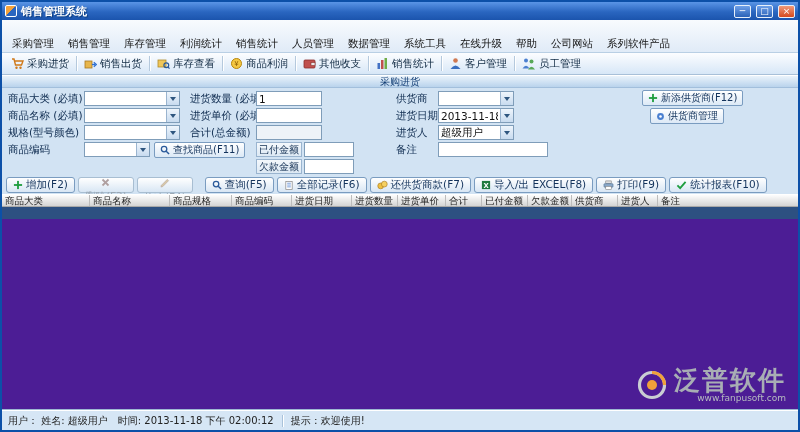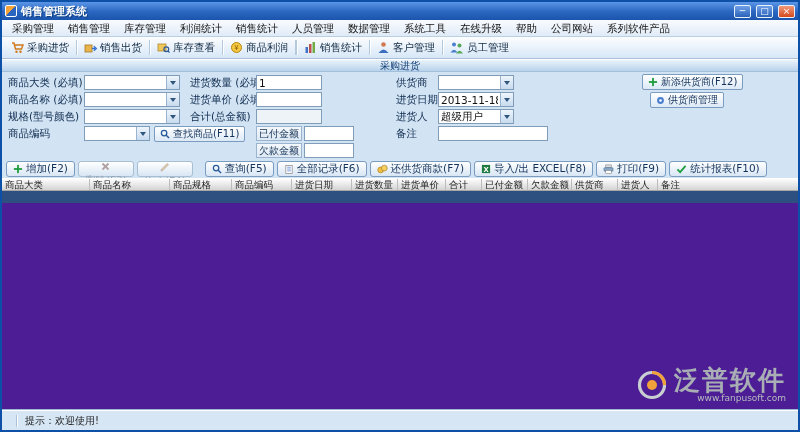--- a/index.html
+++ b/index.html
@@ -7,21 +7,21 @@
   .window { width:800px; height:432px; display:flex; flex-direction:column; border:2px solid #0c50a8; background:#d2e3f3; }
 
   
   .titlebar { height:18px; background:linear-gradient(#5a95e6,#2a66c0 55%,#1b54ad); display:flex; align-items:center; padding:0 3px; gap:4px; flex:0 0 18px; }
   .app-icon { width:12px; height:12px; background:linear-gradient(135deg,#f3a23c 50%,#2a66c0 50%); border:1px solid #fff; border-radius:2px; }
   .title-text { color:#fff; font-size:11px; font-weight:bold; text-shadow:1px 1px 1px #0a3a7a; flex:1; white-space:nowrap; }
   .win-btn { width:17px; height:13px; border:1px solid #e8f0fa; border-radius:2px; font-size:9px; line-height:11px; text-align:center; color:#fff; background:linear-gradient(#6fa0e8,#2a62b8); margin-left:1px; }
   .win-btn.close { background:linear-gradient(#f09a7a,#d4491e); }
 
   
-  .menubar { height:15px; flex:0 0 15px; background:linear-gradient(#f8fbfe,#e0ebf7); display:flex; align-items:center; padding:8px 3px; border-bottom:1px solid #b9cfe4; }
+  .menubar { height:15px; flex:0 0 15px; background:linear-gradient(#f8fbfe,#e0ebf7); display:flex; align-items:flex-start; padding:16px 3px; border-bottom:1px solid #b9cfe4; }
   .menu-item { font-size:10.5px; color:#141414; padding:0 7px; line-height:15px; white-space:nowrap; }
 
   
   .toolbar { height:22px; flex:0 0 22px; background:linear-gradient(#fcfdff,#d7e7f7); border-bottom:1px solid #a8c0d8; display:flex; align-items:stretch; padding:0 2px; }
   .tool-btn { display:flex; align-items:center; gap:3px; padding:0 7px; font-size:10.5px; color:#102a43; white-space:nowrap; }
   .tool-sep { width:1px; background:#b5c9dd; margin:3px 0; box-shadow:1px 0 0 #ffffff; }
 
   
   .content { flex:1; display:flex; flex-direction:column; background:#d2e3f3; }
   .strip { height:13px; flex:0 0 13px; background:linear-gradient(#eaf3fb,#b9d3ec); border-top:1px solid #fff; border-bottom:1px solid #a2bfdc; font-size:10px; color:#123d74; text-align:center; line-height:12px; }
@@ -126,20 +126,29 @@
     <span class="tool-btn">
       <span>
           <svg width="13" height="13" viewBox="0 0 13 13">
             <circle cx="6.5" cy="6.5" r="5" fill="#f5c842" stroke="#b8860b" stroke-width="1"></circle>
             <text x="6.5" y="9" font-size="7" text-anchor="middle" fill="#8a5a00">¥</text>
           </svg>
         </span>
       <span>商品利润</span>
     </span>
     <span class="tool-sep"></span>
+    <span class="tool-btn">
+      <span>
+          <svg width="13" height="13" viewBox="0 0 13 13">
+            <rect x="1" y="3" width="11" height="8" rx="1" fill="#c0504d" stroke="#8a2f2c" stroke-width="0.8"></rect>
+            <rect x="8" y="5.5" width="4" height="3" fill="#e8e8e8" stroke="#8a2f2c" stroke-width="0.6"></rect>
+          </svg>
+        </span>
+      <span>其他收支</span>
+    </span>
     <span class="tool-sep"></span>
     <span class="tool-btn">
       <span>
           <svg width="13" height="13" viewBox="0 0 13 13">
             <rect x="1.5" y="6" width="2.5" height="6" fill="#4472c4"></rect>
             <rect x="5" y="3" width="2.5" height="9" fill="#c0504d"></rect>
             <rect x="8.5" y="1" width="2.5" height="11" fill="#70ad47"></rect>
           </svg>
         </span>
       <span>销售统计</span>
@@ -370,17 +379,18 @@
         <span class="wm-text">
           <span class="wm-brand">泛普软件</span>
           <span class="wm-url">www.fanpusoft.com</span>
         </span>
       </div>
     </div>
 
   </div>
 
   <div class="statusbar">
+    <span>用户：  姓名: 超级用户　时间: 2013-11-18 下午 02:00:12</span>
     <span class="sb-sep"></span>
     <span>提示：欢迎使用!</span>
   </div>
 
 </div>
 
 </body></html>

